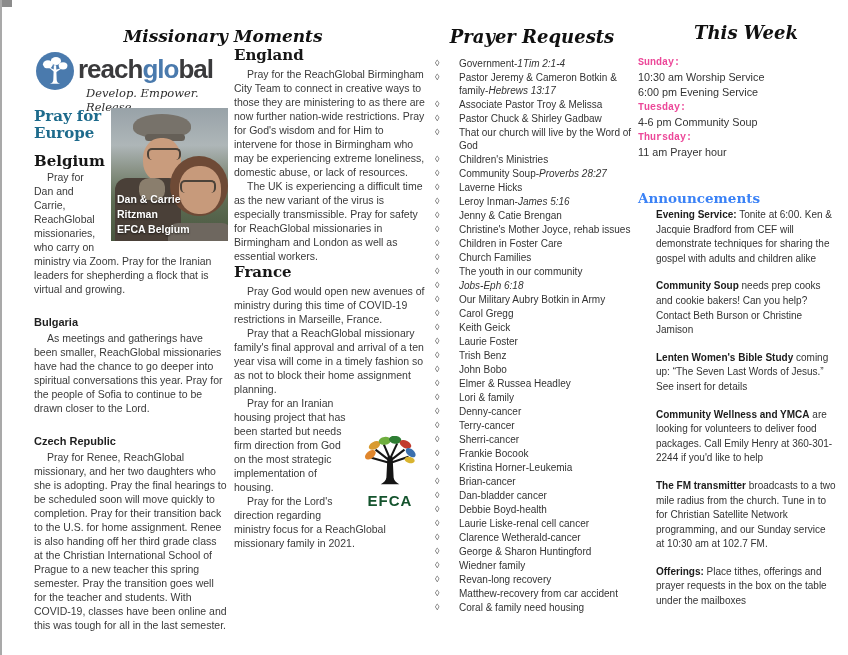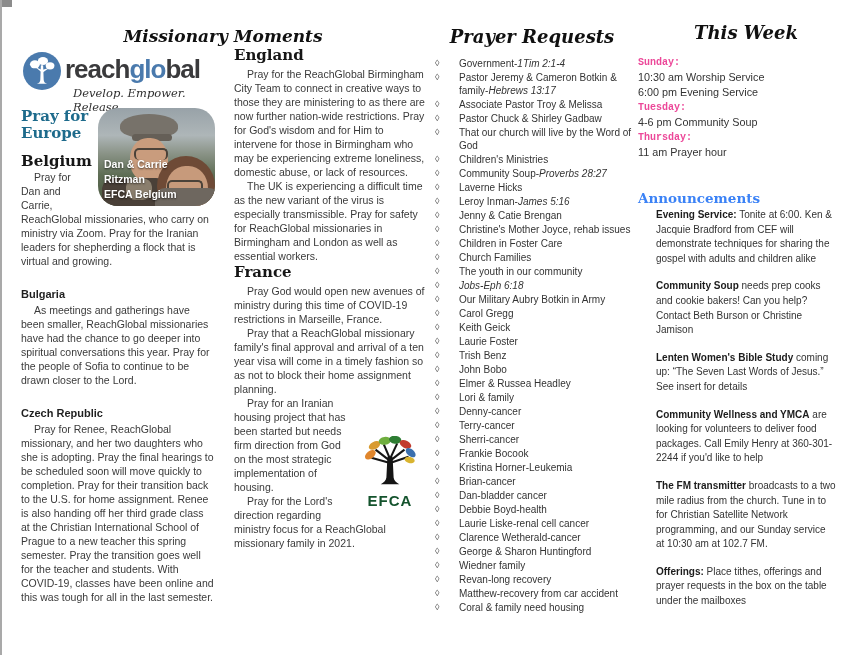--- a/index.html
+++ b/index.html
@@ -10,37 +10,37 @@
   
   .script-title{font-family:"DejaVu Serif",serif;font-weight:bold;font-style:italic;
                 font-size:18px;color:#101010;text-align:center;margin:0;}
   .serif-head{font-family:"DejaVu Serif",serif;font-weight:bold;font-size:15px;color:#161616;margin:0;}
   .sans-head{font-family:"Liberation Sans",sans-serif;font-weight:bold;font-size:11px;color:#1f1f1f;margin:0;}
   .body-txt{font-size:10.5px;line-height:14px;color:#3a3a3a;margin:0;}
   .indent{text-indent:13px;}
 
   
   .mm-title{position:absolute;left:15px;top:26px;width:412px;font-size:17px;}
-  .col1{position:absolute;left:19px;top:50px;width:194px;}
+  .col1{position:absolute;left:32px;top:50px;width:194px;}
   .col2{position:absolute;left:232px;top:46px;width:191px;}
   .col3{position:absolute;left:430px;top:26px;width:200px;}
   .col4{position:absolute;left:636px;top:22px;width:216px;}
 
   
   .logo{position:relative;height:52px;margin-bottom:6px;}
   .logo-circle{position:absolute;left:2px;top:2px;width:38px;height:38px;}
   .brand{position:absolute;left:44px;top:4px;font-weight:bold;font-size:26px;letter-spacing:-1px;color:#3a3a3c;}
   .brand .blue{color:#4a7aad;}
   .tagline{position:absolute;left:52px;top:36px;font-family:"DejaVu Serif",serif;
            font-style:italic;font-size:11.5px;color:#2e2e2e;}
 
   
   .pfe-head{font-size:15px;line-height:17px;color:#1e6b8c;margin:4px 0 10px;}
-  .photo{float:right;width:117px;height:98px;margin:0 0 6px 6px;position:relative;overflow:hidden;
-         background:linear-gradient(180deg,#98a2a8 0%,#aeb6b8 28%,#8b9488 46%,#5f6e55 68%,#49563f 100%);border-radius:20px;}
+  .photo{float:right;width:117px;height:133px;margin:0 0 6px 6px;position:relative;overflow:hidden;
+         background:linear-gradient(180deg,#98a2a8 0%,#aeb6b8 28%,#8b9488 46%,#5f6e55 68%,#49563f 100%);}
   .cap{position:absolute;left:22px;top:6px;width:58px;height:24px;background:#77726a;border-radius:55% 55% 45% 45%;}
   .cap-brim{position:absolute;left:34px;top:26px;width:40px;height:7px;background:#655f57;border-radius:4px;}
   .face-m{position:absolute;left:32px;top:30px;width:38px;height:44px;background:#c99c7d;border-radius:46%;}
   .glasses-m{position:absolute;left:36px;top:40px;width:30px;height:10px;
              border-top:2px solid #4b4239;border-left:2px solid #4b4239;border-right:2px solid #4b4239;border-radius:5px;}
   .body-m{position:absolute;left:4px;top:70px;width:66px;height:64px;background:#4a4038;border-radius:12px 12px 0 0;}
   .scarf-m{position:absolute;left:28px;top:70px;width:26px;height:22px;background:#8a7e6d;border-radius:40%;}
   .hair-w{position:absolute;right:0px;top:48px;width:58px;height:60px;background:#6e4a36;border-radius:50%;}
   .face-w{position:absolute;right:7px;top:58px;width:42px;height:48px;background:#c79a7b;border-radius:46%;}
   .glasses-w{position:absolute;right:12px;top:72px;width:32px;height:11px;

